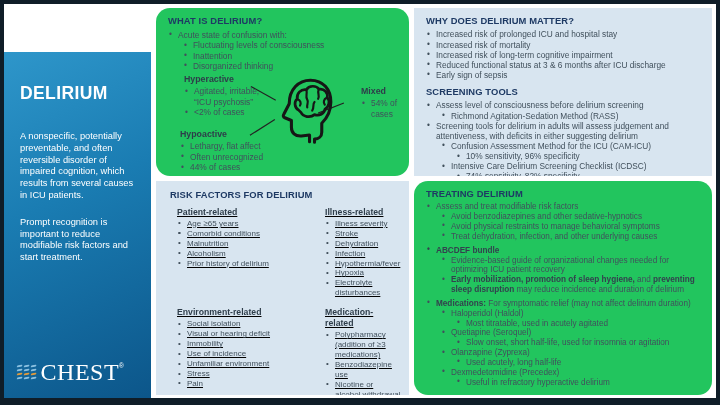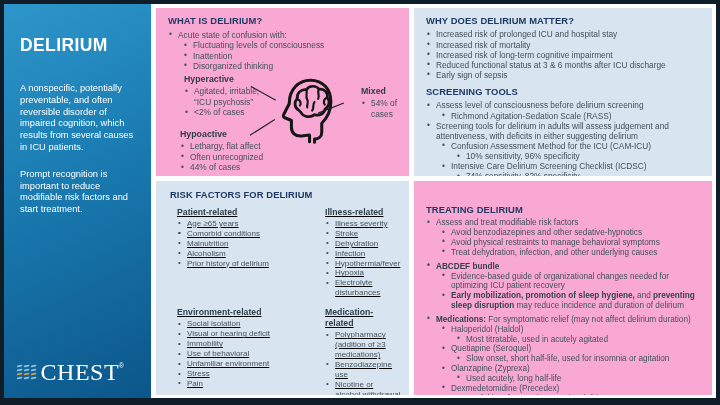--- a/index.html
+++ b/index.html
@@ -3,44 +3,44 @@
 <meta charset="utf-8">
 <style>
   html,body{margin:0;padding:0;background:#2a2a2a;}
   .frame{width:720px;height:405px;box-sizing:border-box;background:#0f1d28;
     padding:4px 4px 7px 4px;font-family:"Liberation Sans",sans-serif;}
   .canvas{display:flex;width:100%;height:100%;background:#ffffff;overflow:hidden;}
 
   
   .sidebar{flex:0 0 147px;box-sizing:border-box;position:relative;color:#fff;
     background:linear-gradient(155deg,#2e96ca 0%,#1a7cb2 42%,#0c568a 100%);
-    padding:31px 13px 16px 16px;}
+    padding:31px 13px 16px 16px;margin-top:48px;}
   .side-title{margin:0 0 27px;font-size:17.5px;font-weight:bold;letter-spacing:.4px;}
   .side-para{margin:0 0 15px;font-size:9.3px;line-height:1.27;}
   .logo{position:absolute;left:13px;bottom:12px;display:flex;align-items:center;}
   .logo-mark{display:flex;flex-direction:column;gap:1.7px;margin-right:4px;}
   .logo-row{display:flex;gap:1.7px;}
   .logo-dash{width:5.4px;height:2.4px;border-radius:1px;transform:skewX(-30deg) rotate(-8deg);}
   .ld-blue{background:#8ac0e0;}
   .ld-orange{background:#e09a3c;}
   .logo-text{font-family:"Liberation Serif",serif;font-size:24px;letter-spacing:.5px;color:#fff;}
   .logo-reg{font-size:6.5px;align-self:flex-start;margin-top:3px;}
 
   
   .main{flex:1;box-sizing:border-box;background:#fff;display:grid;
     grid-template-columns:253px 1fr;grid-template-rows:168px 1fr;
     gap:5px;padding:4px 4px 3px 5px;}
   .panel{box-sizing:border-box;overflow:hidden;}
-  .p-light{background:#f9a8d4;}
+  .p-light{background:#22c55e;border-radius:14px;}
   .p-dark{background:#d8e5f0;}
   .panel-title{margin:0 0 3px;font-size:9.4px;font-weight:bold;color:#1e3a64;letter-spacing:.1px;}
   .panel-tl{padding:7px 8px 0 12px;font-size:8.4px;line-height:1.24;}
   .panel-tr{padding:7px 8px 14px 12px;font-size:8.3px;line-height:1.22;}
   .panel-bl{padding:8px 18px 0 14px;font-size:8px;line-height:1.24;}
-  .panel-br{padding:23px 8px 0 12px;font-size:8.2px;line-height:1.2;}
+  .panel-br{padding:7px 8px 0 12px;font-size:8.2px;line-height:1.2;}
   .mt6{margin-top:6px;}
 
   
   .li{position:relative;padding-left:10px;color:#41505c;}
   .li .blt{position:absolute;left:1px;top:-0.5px;}
   .l2{margin-left:15px;}
   .l3{margin-left:30px;}
   .bold{font-weight:bold;color:#33424e;}
   .gap{margin-top:4px;}
 
@@ -160,21 +160,21 @@
             <div class="li l1"><span class="blt">•</span><span class="txt">Increased risk of prolonged ICU and hospital stay</span></div>
             <div class="li l1"><span class="blt">•</span><span class="txt">Increased risk of mortality</span></div>
             <div class="li l1"><span class="blt">•</span><span class="txt">Increased risk of long-term cognitive impairment</span></div>
             <div class="li l1"><span class="blt">•</span><span class="txt">Reduced functional status at 3 &amp; 6 months after ICU discharge</span></div>
             <div class="li l1"><span class="blt">•</span><span class="txt">Early sign of sepsis</span></div>
           </div>
 
         <h2 class="panel-title mt6">SCREENING TOOLS</h2>
         <div>
             <div class="li l1"><span class="blt">•</span><span class="txt">Assess level of consciousness before delirium screening</span></div>
-            <div class="li l2"><span class="blt">•</span><span class="txt">Richmond Agitation-Sedation Scale (RASS)</span></div>
+            <div class="li l2"><span class="blt">•</span><span class="txt">Richmond Agitation-Sedation Method (RASS)</span></div>
             <div class="li l1"><span class="blt">•</span><span class="txt">Screening tools for delirium in adults will assess judgement and attentiveness, with deficits in either suggesting delirium</span></div>
             <div class="li l2"><span class="blt">•</span><span class="txt">Confusion Assessment Method for the ICU (CAM-ICU)</span></div>
             <div class="li l3"><span class="blt">•</span><span class="txt">10% sensitivity, 96% specificity</span></div>
             <div class="li l2"><span class="blt">•</span><span class="txt">Intensive Care Delirium Screening Checklist (ICDSC)</span></div>
             <div class="li l3"><span class="blt">•</span><span class="txt">74% sensitivity, 82% specificity</span></div>
           </div>
       </section>
 
       <section class="panel p-dark panel-bl">
         <h2 class="panel-title">RISK FACTORS FOR DELIRIUM</h2>
@@ -201,21 +201,21 @@
                 <div class="li l1"><span class="blt">•</span><span class="txt">Hypoxia</span></div>
                 <div class="li l1"><span class="blt">•</span><span class="txt">Electrolyte disturbances</span></div>
               </div>
           </div>
           <div class="risk-group">
             <div class="grp-label">Environment-related</div>
             <div>
                 <div class="li l1"><span class="blt">•</span><span class="txt">Social isolation</span></div>
                 <div class="li l1"><span class="blt">•</span><span class="txt">Visual or hearing deficit</span></div>
                 <div class="li l1"><span class="blt">•</span><span class="txt">Immobility</span></div>
-                <div class="li l1"><span class="blt">•</span><span class="txt">Use of behavioral</span></div>
+                <div class="li l1"><span class="blt">•</span><span class="txt">Use of incidence</span></div>
                 <div class="li l1"><span class="blt">•</span><span class="txt">Unfamiliar environment</span></div>
                 <div class="li l1"><span class="blt">•</span><span class="txt">Stress</span></div>
                 <div class="li l1"><span class="blt">•</span><span class="txt">Pain</span></div>
               </div>
           </div>
           <div class="risk-group">
             <div class="grp-label">Medication-related</div>
             <div>
                 <div class="li l1"><span class="blt">•</span><span class="txt">Polypharmacy (addition of ≥3 medications)</span></div>
                 <div class="li l1"><span class="blt">•</span><span class="txt">Benzodiazepine use</span></div>

